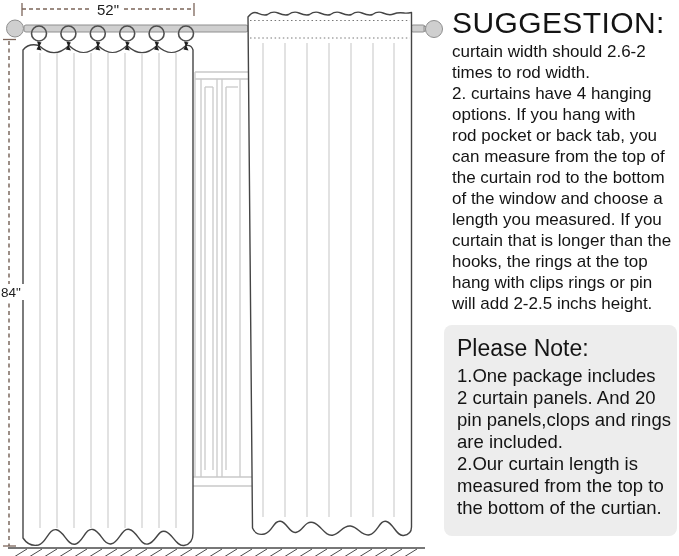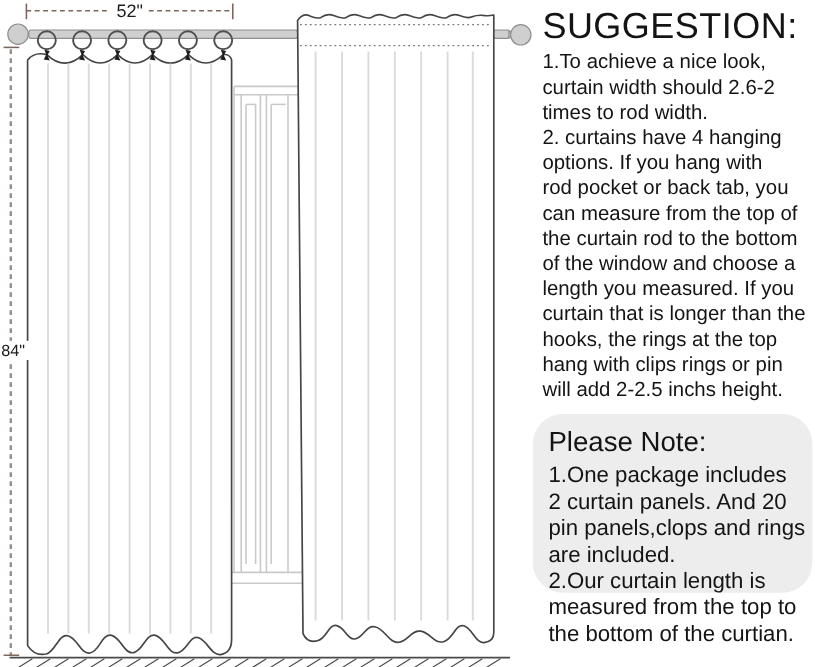--- a/index.html
+++ b/index.html
@@ -8,22 +8,22 @@
     font-family:"Liberation Sans", sans-serif;overflow:hidden;color:var(--text,#141414);
   }
   .diagram-wrap{position:absolute;left:0;top:0;width:450px;height:556px;}
   svg text{font-family:"Liberation Sans",sans-serif;}
 
   
   .sugg{position:absolute;left:452px;top:8px;width:226px;}
   .sugg-title{font-size:30px;line-height:30px;letter-spacing:.4px;margin-bottom:3px;}
   .tline{font-size:17px;line-height:21px;white-space:nowrap;}
   .note{
-    position:absolute;left:444px;top:345px;width:233px;height:149px;
-    background:var(--note_box_bg,#ededed);border-radius:25px;box-sizing:border-box;
+    position:absolute;left:444px;top:325px;width:233px;height:211px;
+    background:var(--note_box_bg,#ededed);border-radius:8px;box-sizing:border-box;
     padding:8px 0 0 13px;
   }
   .note-title{font-size:23px;line-height:30px;margin-bottom:2px;}
   .note .tline{font-size:18.5px;line-height:22px;}
 
   
   .outline{fill:#ffffff;stroke:var(--outline,#444);stroke-width:1.4;stroke-linejoin:round;}
   .lightline{stroke:var(--light_line,#c9c9c9);stroke-width:1.3;fill:none;}
   .fold{stroke:var(--fold_line,#dadada);stroke-width:1.6;}
   .dim{stroke:var(--dimension_line,#7c655a);stroke-width:1.3;fill:none;}
@@ -190,21 +190,20 @@
     <line class="dim" x1="3" y1="546" x2="16" y2="546"></line>
     <rect x="0" y="284" width="27" height="16" fill="#ffffff"></rect>
     <text class="dimtext-v" x="1" y="297">84"</text>
   </g>
 </svg>
 </div>
 
 <div class="sugg">
   <div class="sugg-title">SUGGESTION:</div>
   <div>
-      <div class="tline">1.To achieve a nice look,</div>
       <div class="tline">curtain width should 2.6-2</div>
       <div class="tline">times to rod width.</div>
       <div class="tline">2. curtains have 4 hanging</div>
       <div class="tline">options. If you hang with</div>
       <div class="tline">rod pocket or back tab, you</div>
       <div class="tline">can measure from the top of</div>
       <div class="tline">the curtain rod to the bottom</div>
       <div class="tline">of the window and choose a</div>
       <div class="tline">length you measured. If you</div>
       <div class="tline">curtain that is longer than the</div>

